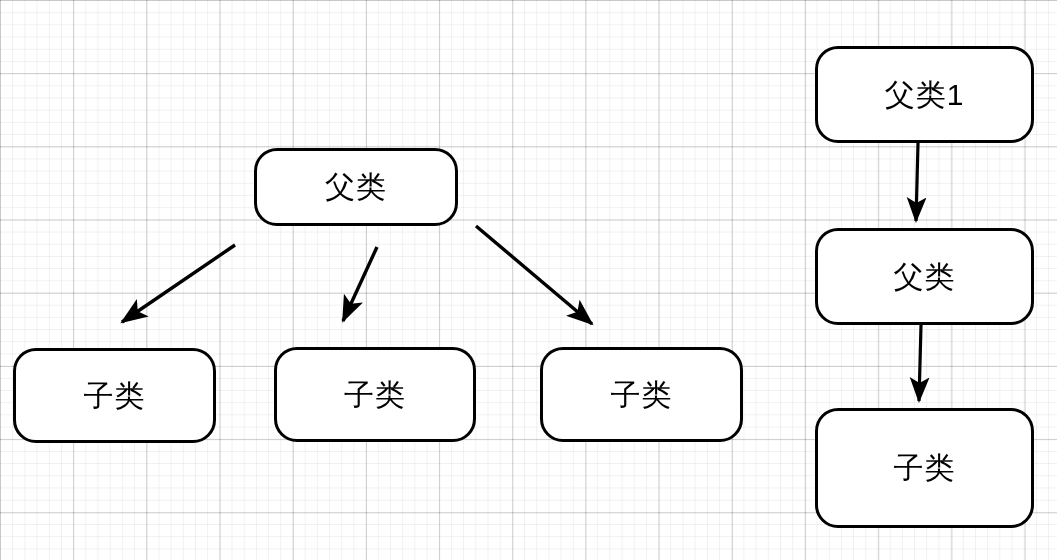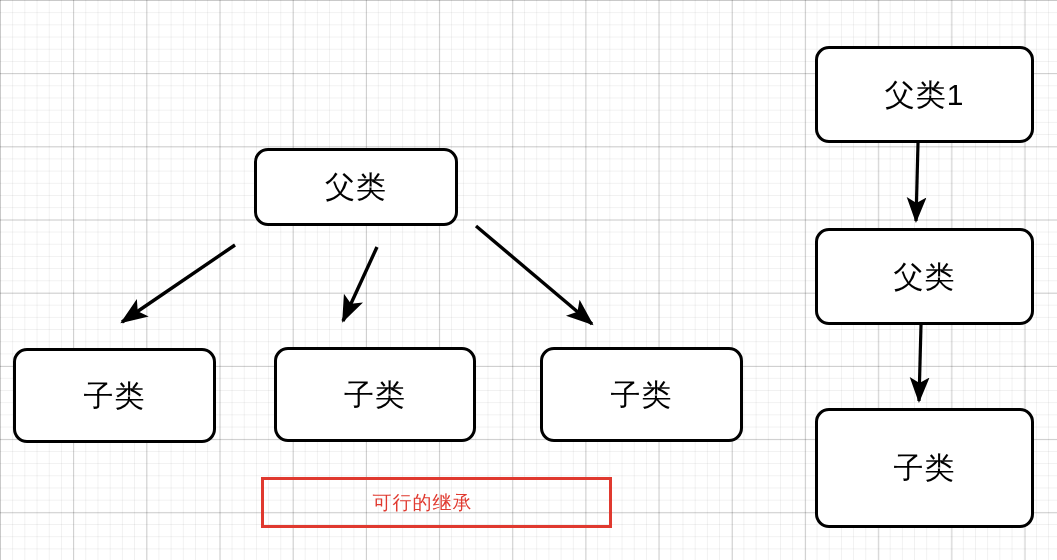--- a/index.html
+++ b/index.html
@@ -34,21 +34,21 @@
     top: 0;
     width: 1057px;
     height: 560px;
     pointer-events: none;
   }
   .node {
     position: absolute;
     box-sizing: border-box;
     background: #ffffff;
     border: 3px solid #000000;
-    border-radius: 14px;
+    border-radius: 23px;
     display: flex;
     align-items: center;
     justify-content: center;
     color: #000000;
     line-height: 1;
     text-align: center;
   }
   .node-label {
     font-size: 30px;
     letter-spacing: 1px;
@@ -124,18 +124,15 @@
   </div>
 
   <div class="node" style="left:815px; top:228px; width:219px; height:97px;">
     <span class="node-label">父类</span>
   </div>
 
   <div class="node" style="left:815px; top:408px; width:219px; height:120px;">
     <span class="node-label">子类</span>
   </div>
 
-  <div class="callout" style="left:261px; top:477px; width:351px; height:51px;">
-    <span class="callout-label">可行的继承</span>
-  </div>
 
 
 </div>
 
 </body></html>

